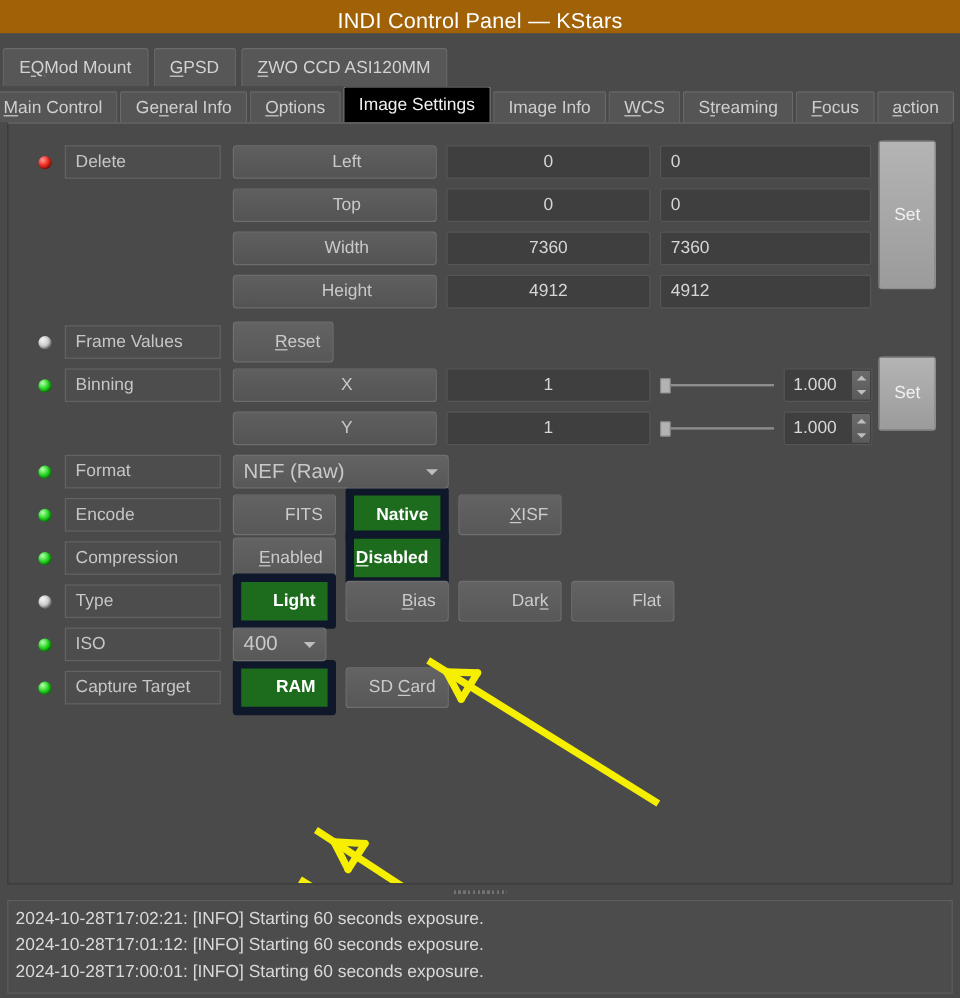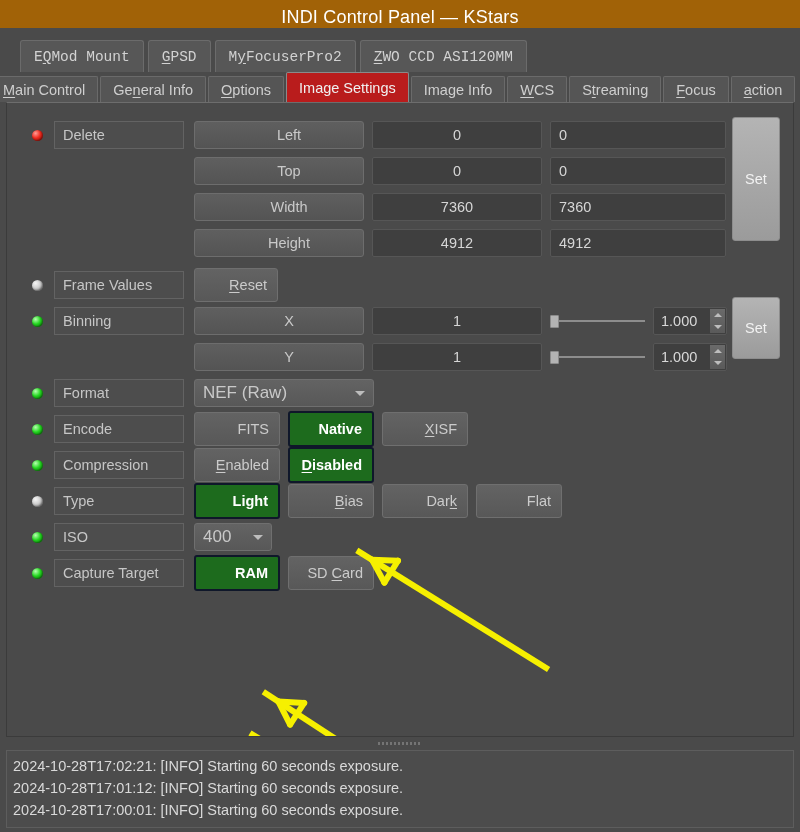--- a/index.html
+++ b/index.html
@@ -26,23 +26,22 @@
     background: #4a4a4a;
     display: flex; flex-direction: column;
     padding: 0;
   }
 
   
   .devtabs {
     height: 44px;
     background: #4a4a4a;
     display: flex; align-items: flex-end;
-    padding-left: 20px;
+    padding-left: 2px;
     position: relative;
-    font-family: Liberation Mono, monospace;
   }
   .devtab {
     height: 32px;
     margin-right: 4px;
     padding: 0 13px;
     display: flex; align-items: center;
     background: #575757;
     border: 1px solid #6b6b6b;
     border-bottom: none;
     border-radius: 3px 3px 0 0;
@@ -76,21 +75,21 @@
     background: #555555;
     border: 1px solid #6a6a6a;
     border-bottom: none;
     border-radius: 2px 2px 0 0;
     color: #cfcfcf;
     font-size: 14.5px;
     white-space: nowrap;
     margin-right: 2px;
   }
   .sectab.sel {
-    background: #b91c1c;
+    background: #000000;
     border-color: #8a8a8a;
     color: #f0f0f0;
     height: 30px;
   }
   u.mn { text-decoration: underline; text-underline-offset: 2px; }
 
   
   .panel {
     flex: 1;
     margin: 0 6px;
@@ -225,21 +224,21 @@
     height: 28px; flex: none;
     padding: 16px 10px; min-width: 72px;
     background: linear-gradient(#636363, #585858);
     border: 1px solid #6f6f6f; border-radius: 3px;
     color: #cbcbcb; font-size: 14.5px;
     display: flex; align-items: center; justify-content: flex-end;
     margin-right: 8px;
   }
   .tbtn.on {
     background: #1d6b1d;
-    border: 2px solid #0f172a;
+    border: 7px solid #0f172a;
     color: #ffffff; font-weight: bold;
   }
   .tbtn.w86 { width: 86px; min-width: 86px; }
 
   
   .arrowlayer {
     position: absolute; inset: 0;
     pointer-events: none;
     z-index: 5;
   }
@@ -275,23 +274,20 @@
 </div>
 
 <div class="window">
 
   <div class="devtabs" id="devtabs">
       <div class="devtab">
         <span>E<u class="mn">Q</u>Mod Mount</span>
       </div>
       <div class="devtab">
         <span><u class="mn">G</u>PSD</span>
-      </div>
-      <div class="devtab">
-        <span>M<u class="mn">y</u>FocuserPro2</span>
       </div>
       <div class="devtab">
         <span><u class="mn">Z</u>WO CCD ASI120MM</span>
       </div>
     </div>
 
   <div class="sectabsWrap">
     <div class="sectabs" id="sectabs">
         <div class="sectab">
           <span><u class="mn">M</u>ain Control</span>

